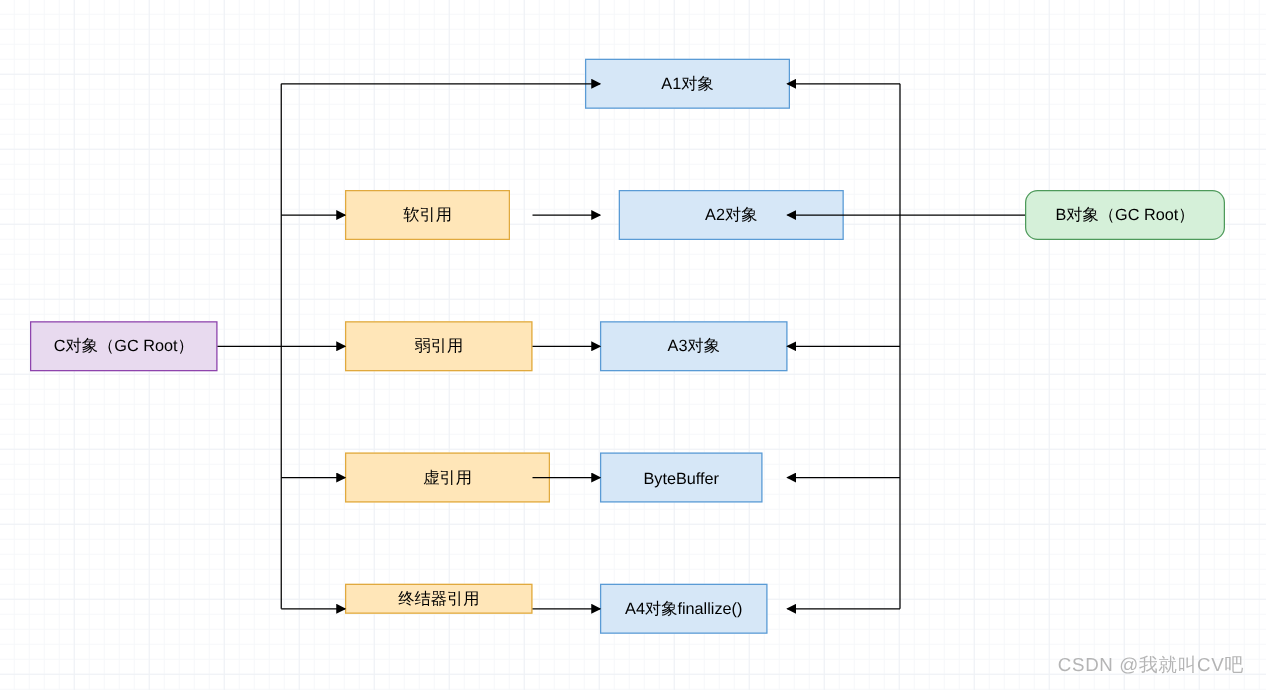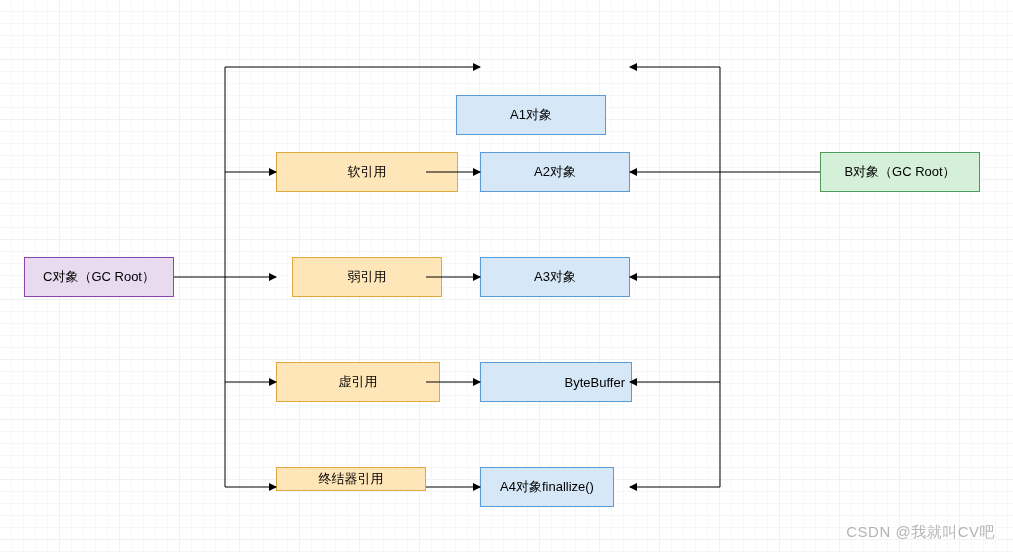--- a/index.html
+++ b/index.html
@@ -43,47 +43,47 @@
     margin-left: 46px;
   }
 </style>
 </head>
 <body>
 
 <div class="node purple" style="left:24px; top:257px; width:150px; height:40px;">
   <span>C对象（GC Root）</span>
 </div>
 
-<div class="node green" style="left:820px; top:152px; width:160px; height:40px;">
+<div class="node green" style="left:820px; top:152px; width:160px; height:40px;border-radius:10px;">
   <span>B对象（GC Root）</span>
 </div>
 
-<div class="node orange" style="left:276px; top:152px; width:182px; height:40px;">
+<div class="node orange" style="left:276px; top:152px; width:132px; height:40px;">
   <span>软引用</span>
 </div>
-<div class="node orange" style="left:276px; top:257px; width:150px; height:40px;margin-left:16px;">
+<div class="node orange" style="left:276px; top:257px; width:150px; height:40px;">
   <span>弱引用</span>
 </div>
 <div class="node orange" style="left:276px; top:362px; width:164px; height:40px;">
   <span>虚引用</span>
 </div>
 <div class="node orange" style="left:276px; top:467px; width:150px; height:24px;">
   <span>终结器引用</span>
 </div>
 
-<div class="node blue" style="left:456px; top:47px; width:150px; height:40px;margin-top:48px;">
+<div class="node blue" style="left:468px; top:47px; width:164px; height:40px;">
   <span>A1对象</span>
 </div>
-<div class="node blue" style="left:480px; top:152px; width:150px; height:40px;">
+<div class="node blue" style="left:495px; top:152px; width:180px; height:40px;">
   <span>A2对象</span>
 </div>
 <div class="node blue" style="left:480px; top:257px; width:150px; height:40px;">
   <span>A3对象</span>
 </div>
-<div class="node blue" style="left:480px; top:362px; width:152px; height:40px;justify-content:flex-end;">
+<div class="node blue" style="left:480px; top:362px; width:130px; height:40px;">
   <span>ByteBuffer</span>
 </div>
 <div class="node blue" style="left:480px; top:467px; width:134px; height:40px;">
   <span>A4对象finallize()</span>
 </div>
 
 <svg class="lines" width="1013" height="552">
   <defs>
     <marker id="ah" markerWidth="8" markerHeight="8" refX="7" refY="4" orient="auto" markerUnits="userSpaceOnUse">
       <path d="M0,0 L8,4 L0,8 Z" fill="#000"></path>

